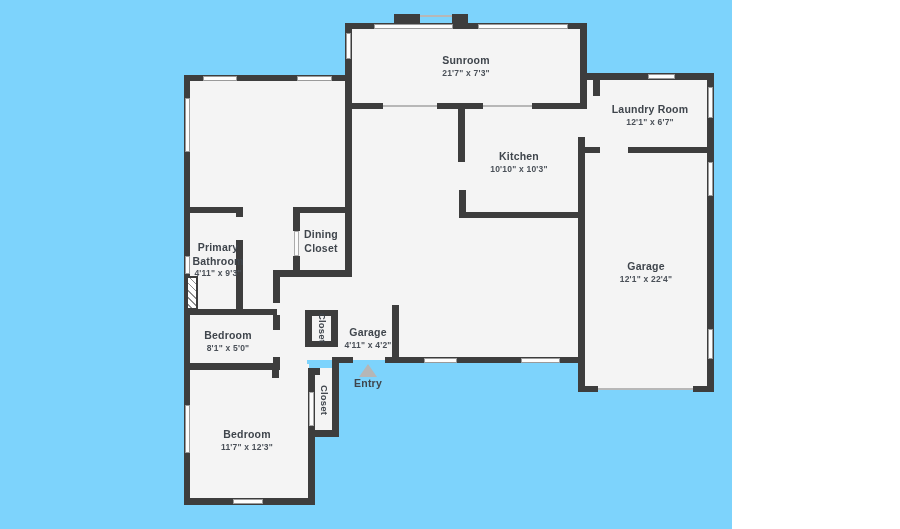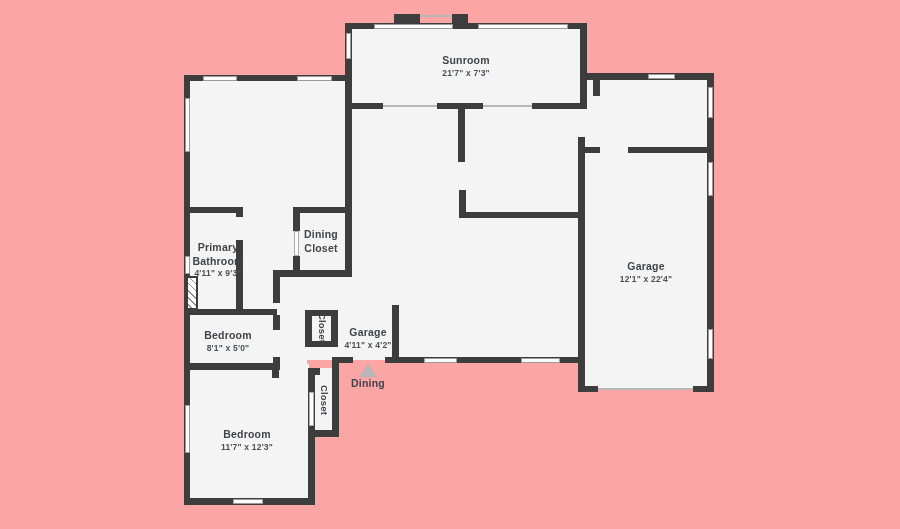--- a/index.html
+++ b/index.html
@@ -1,16 +1,16 @@
 <!DOCTYPE html>
 <html><head>
 <meta charset="utf-8">
 <style>
   html,body{margin:0;padding:0;background:#fff;}
-  .plan{position:relative;width:900px;height:529px;background:#fca5a5;overflow:hidden;
+  .plan{position:relative;width:732px;height:529px;background:#7dd3fc;overflow:hidden;
         font-family:"Liberation Sans",sans-serif;}
   .f{position:absolute;background:#f4f4f4;}
   .w{position:absolute;background:#3d3d3d;display:block;}
   .tl{position:absolute;background:#b7b7b7;}
   .wn{position:absolute;background:#fdfdfd;border:1px solid #9a9a9a;box-sizing:border-box;}
   .dr{position:absolute;background:#fbfbfb;border:1px solid #ababab;box-sizing:border-box;}
   .shower{position:absolute;left:186px;top:276px;width:12px;height:34px;box-sizing:border-box;
         border:2px solid #3d3d3d;
         background:repeating-linear-gradient(45deg,#ffffff 0 2px,#8f8f8f 2px 3px,#ffffff 3px 5px);}
   .lbl{position:absolute;transform:translate(-50%,-50%);text-align:center;color:#3f454c;line-height:1.3;white-space:normal;}
@@ -123,20 +123,28 @@
   <i class="dr" style="left:309px;top:392px;width:5px;height:34px"></i>
 
   <i class="shower"></i>
 
   <i class="tri"></i>
 
   <div class="lbl" style="left:466px;top:66px;width:120px">
     <span class="nm">Sunroom</span>
     <span class="dm">21'7" x 7'3"</span>
   </div>
+  <div class="lbl" style="left:650px;top:115px;width:110px">
+    <span class="nm">Laundry Room</span>
+    <span class="dm">12'1" x 6'7"</span>
+  </div>
+  <div class="lbl" style="left:519px;top:162px;width:100px">
+    <span class="nm">Kitchen</span>
+    <span class="dm">10'10" x 10'3"</span>
+  </div>
   <div class="lbl" style="left:218px;top:260px;width:62px">
     <span class="nm">Primary Bathroom</span>
     <span class="dm">4'11" x 9'3"</span>
   </div>
   <div class="lbl" style="left:321px;top:242px;width:50px">
     <span class="nm">Dining Closet</span>
   </div>
   <div class="lbl" style="left:646px;top:272px;width:100px">
     <span class="nm">Garage</span>
     <span class="dm">12'1" x 22'4"</span>
@@ -146,21 +154,21 @@
     <span class="dm">8'1" x 5'0"</span>
   </div>
   <div class="lbl lbl-v" style="left:322px;top:328px">
     <span class="nm">Closet</span>
   </div>
   <div class="lbl" style="left:368px;top:338px;width:60px">
     <span class="nm">Garage</span>
     <span class="dm">4'11" x 4'2"</span>
   </div>
   <div class="lbl" style="left:368px;top:384px;width:60px">
-    <span class="nm">Dining</span>
+    <span class="nm">Entry</span>
   </div>
   <div class="lbl lbl-v" style="left:324px;top:400px">
     <span class="nm">Closet</span>
   </div>
   <div class="lbl" style="left:247px;top:440px;width:100px">
     <span class="nm">Bedroom</span>
     <span class="dm">11'7" x 12'3"</span>
   </div>
 
 </div>

